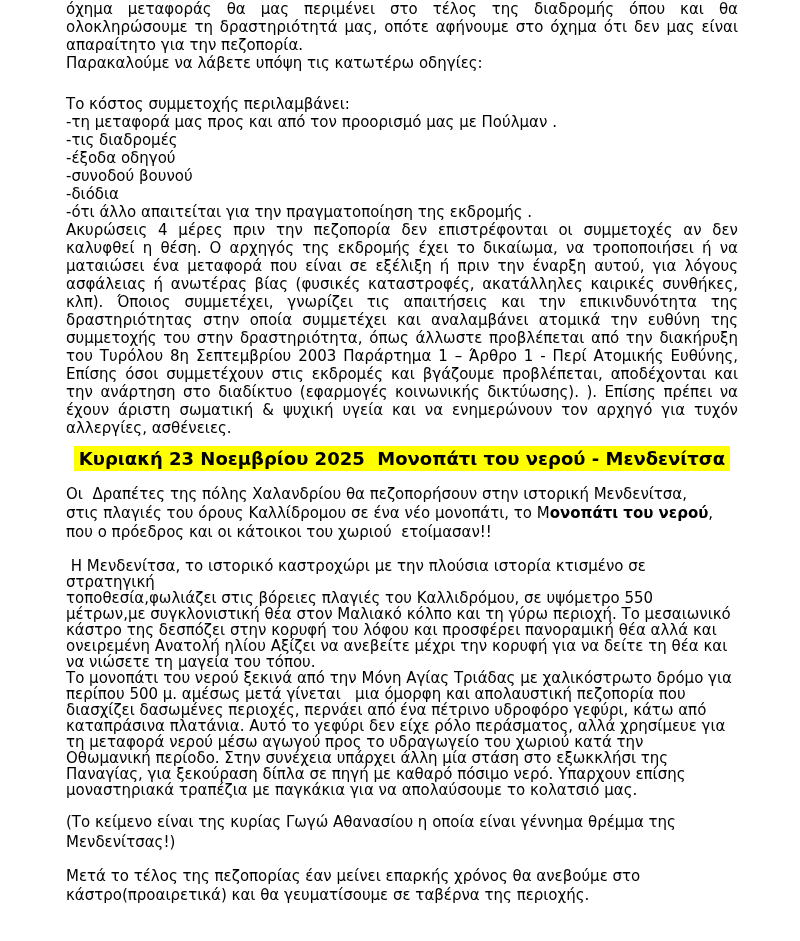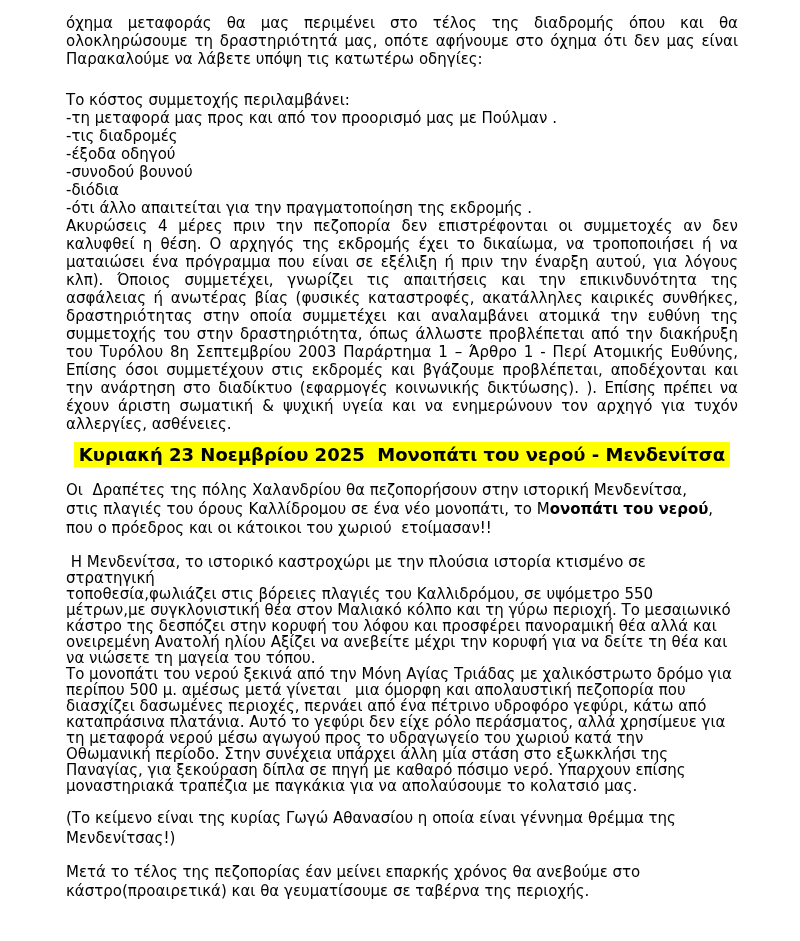--- a/index.html
+++ b/index.html
@@ -21,21 +21,21 @@
     left: 66px;
     top: 0;
     width: 672px;
   }
   .tline {
     white-space: pre-wrap;
   }
   .terms {
     font-size: 15px;
     line-height: 18px;
-    padding-top: 14px;
+    padding-top: 0;
   }
   .terms .stretch {
     white-space: normal;
     text-align: justify;
     text-align-last: justify;
   }
   .gap-before {
     margin-top: 23px;
   }
   .heading-row {
@@ -78,39 +78,40 @@
 </head>
 <body>
 
 <div class="page" style="background: rgb(255, 255, 255); color: rgb(0, 0, 0);">
   <div class="content">
 
     <div class="terms">
       <div class="para">
           <div class="tline stretch">όχημα μεταφοράς θα μας περιμένει στο τέλος της διαδρομής όπου και θα</div>
           <div class="tline stretch">ολοκληρώσουμε τη δραστηριότητά μας, οπότε αφήνουμε στο όχημα ότι δεν μας είναι</div>
+          <div class="tline">απαραίτητο για την πεζοπορία.</div>
         </div>
       <div class="para">
           <div class="tline">Παρακαλούμε να λάβετε υπόψη τις κατωτέρω οδηγίες:</div>
         </div>
       <div class="para gap-before">
           <div class="tline">Το κόστος συμμετοχής περιλαμβάνει:</div>
           <div class="tline">-τη μεταφορά μας προς και από τον προορισμό μας με Πούλμαν .</div>
           <div class="tline">-τις διαδρομές</div>
           <div class="tline">-έξοδα οδηγού</div>
           <div class="tline">-συνοδού βουνού</div>
           <div class="tline">-διόδια</div>
           <div class="tline">-ότι άλλο απαιτείται για την πραγματοποίηση της εκδρομής .</div>
         </div>
       <div class="para">
           <div class="tline stretch">Ακυρώσεις 4 μέρες πριν την πεζοπορία δεν επιστρέφονται οι συμμετοχές αν δεν</div>
           <div class="tline stretch">καλυφθεί η θέση. Ο αρχηγός της εκδρομής έχει το δικαίωμα, να τροποποιήσει ή να</div>
-          <div class="tline stretch">ματαιώσει ένα πρόγραμμα που είναι σε εξέλιξη ή πριν την έναρξη αυτού, για λόγους</div>
+          <div class="tline stretch">ματαιώσει ένα μεταφορά που είναι σε εξέλιξη ή πριν την έναρξη αυτού, για λόγους</div>
+          <div class="tline stretch">ασφάλειας ή ανωτέρας βίας (φυσικές καταστροφές, ακατάλληλες καιρικές συνθήκες,</div>
           <div class="tline stretch">κλπ). Όποιος συμμετέχει, γνωρίζει τις απαιτήσεις και την επικινδυνότητα της</div>
-          <div class="tline stretch">ασφάλειας ή ανωτέρας βίας (φυσικές καταστροφές, ακατάλληλες καιρικές συνθήκες,</div>
           <div class="tline stretch">δραστηριότητας στην οποία συμμετέχει και αναλαμβάνει ατομικά την ευθύνη της</div>
           <div class="tline stretch">συμμετοχής του στην δραστηριότητα, όπως άλλωστε προβλέπεται από την διακήρυξη</div>
           <div class="tline stretch">του Τυρόλου 8η Σεπτεμβρίου 2003 Παράρτημα 1 – Άρθρο 1 - Περί Ατομικής Ευθύνης,</div>
           <div class="tline stretch">Επίσης όσοι συμμετέχουν στις εκδρομές και βγάζουμε προβλέπεται, αποδέχονται και</div>
           <div class="tline stretch">την ανάρτηση στο διαδίκτυο (εφαρμογές κοινωνικής δικτύωσης). ). Επίσης πρέπει να</div>
           <div class="tline stretch">έχουν άριστη σωματική &amp; ψυχική υγεία και να ενημερώνουν τον αρχηγό για τυχόν</div>
           <div class="tline">αλλεργίες, ασθένειες.</div>
         </div>
     </div>
 

